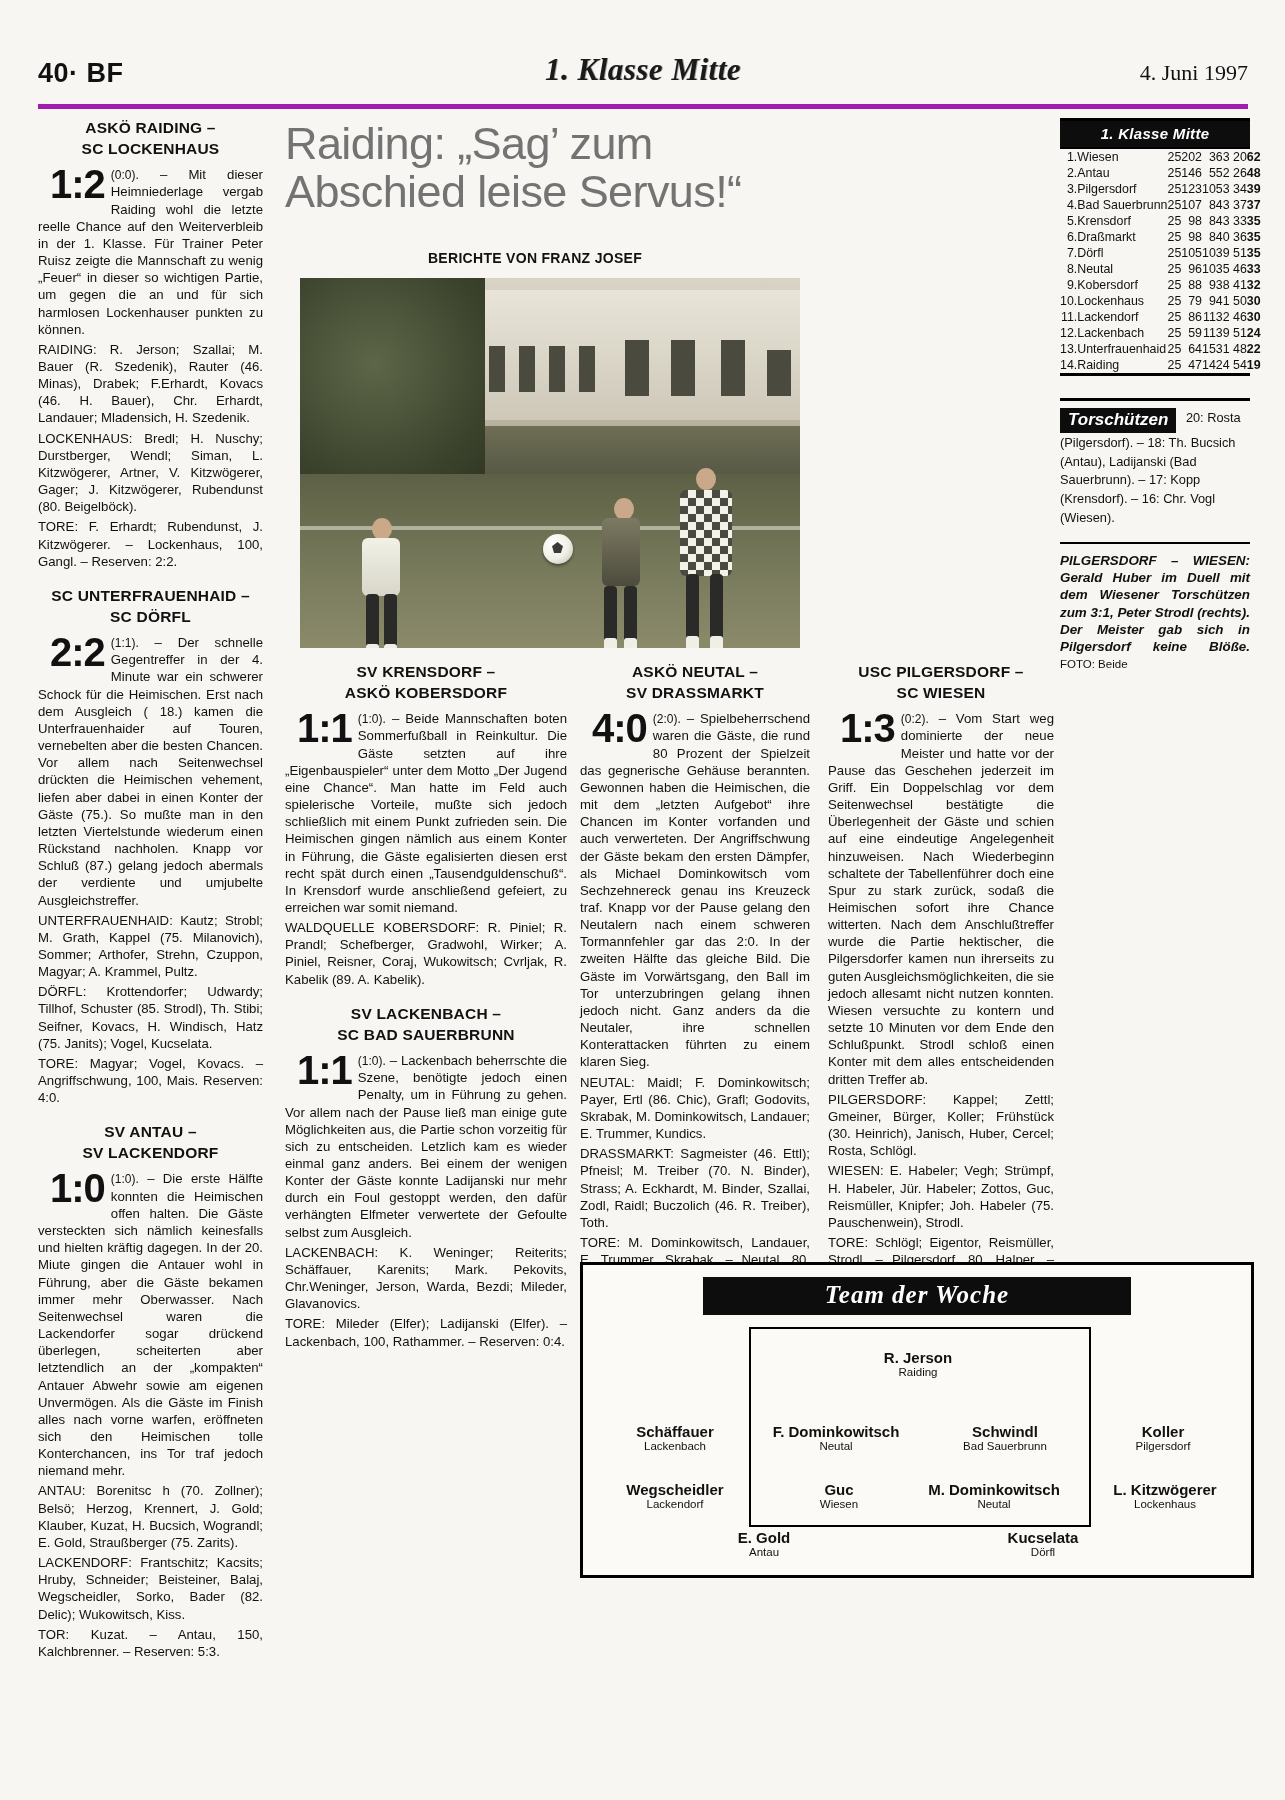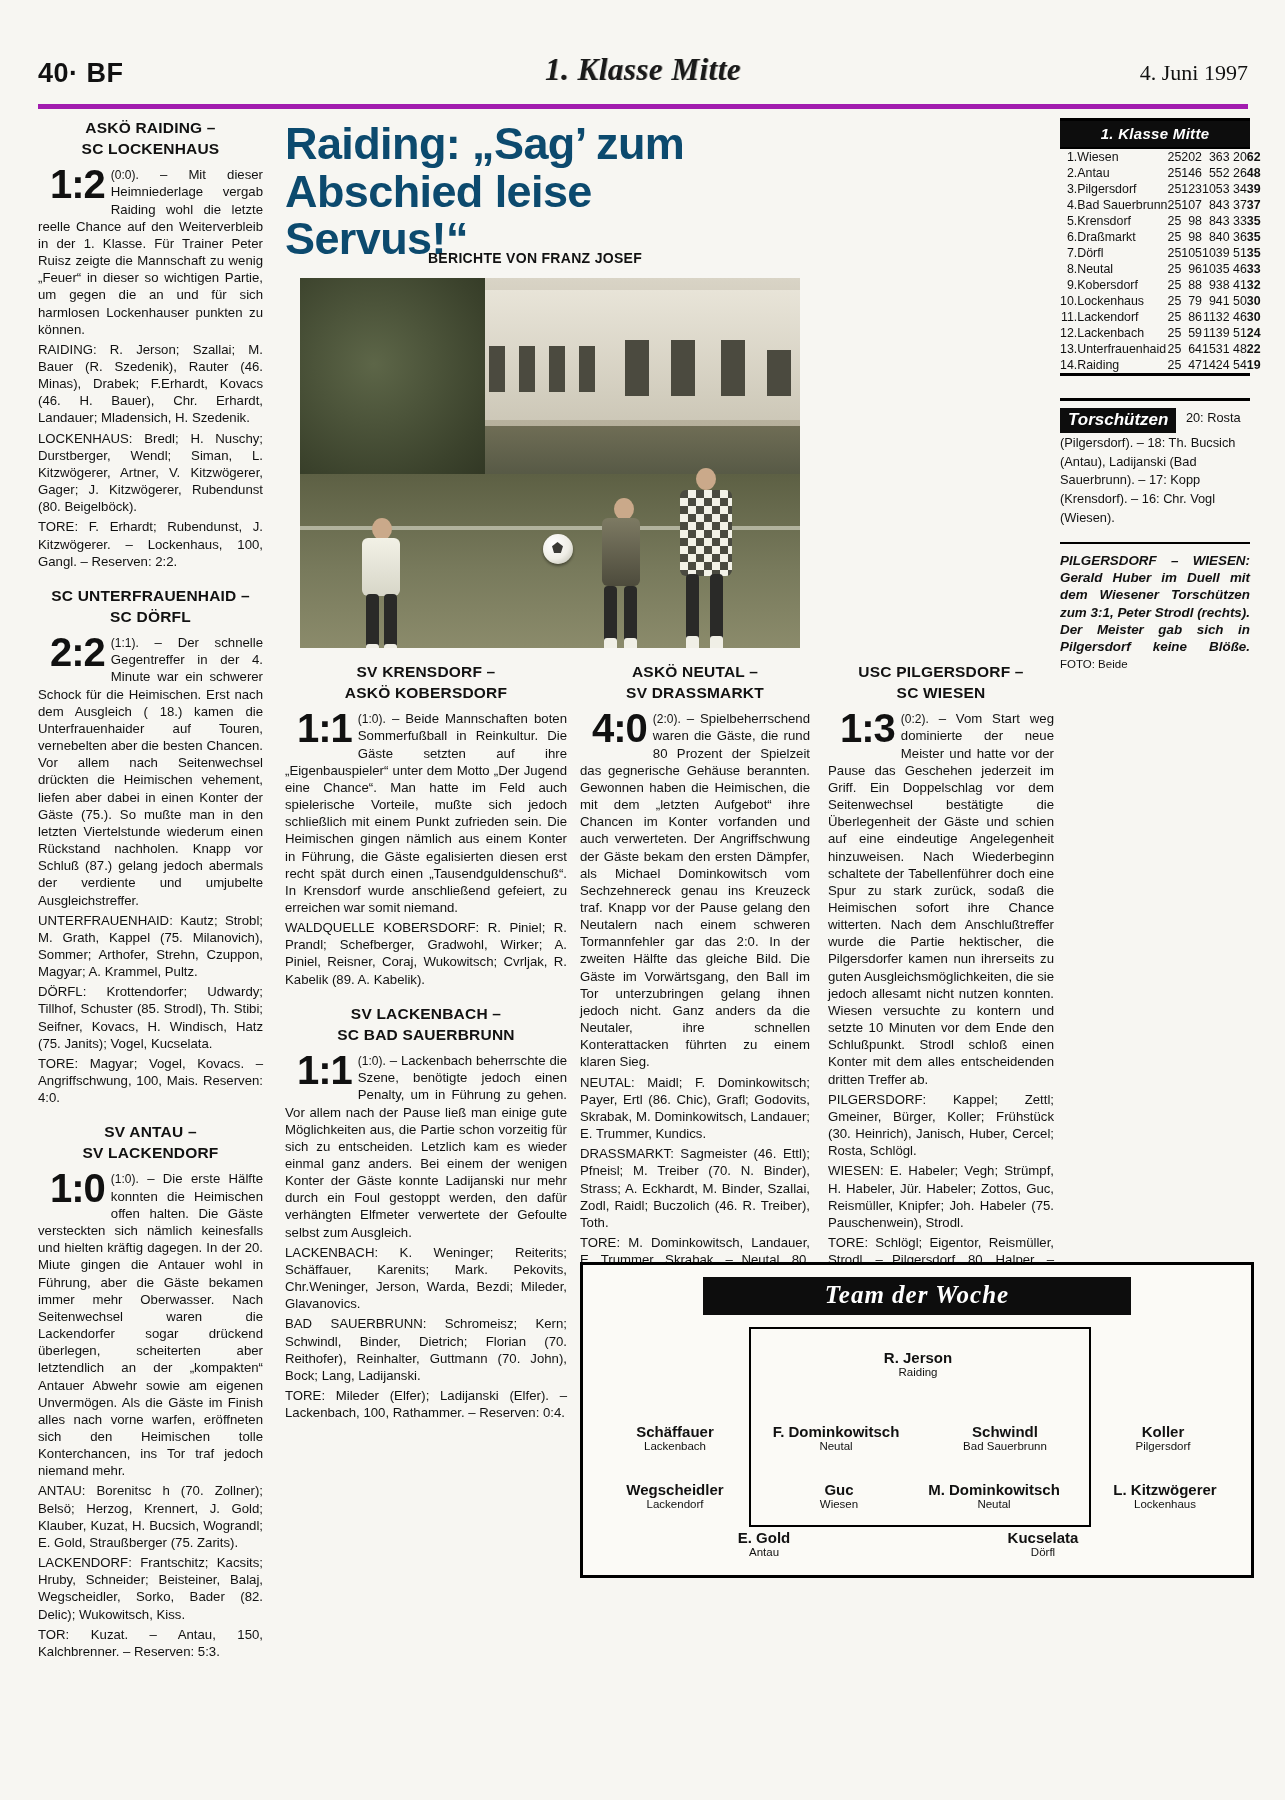--- a/index.html
+++ b/index.html
@@ -63,23 +63,23 @@
     font-size:40px;font-weight:bold;line-height:.82;
     margin:2px 6px 0 12px;
     letter-spacing:-1px;
   }
   .halftime{font-size:12px;font-weight:normal;}
 
   
   .headline{
     position:absolute;left:285px;top:120px;width:500px;
     font-family:"Liberation Sans", sans-serif;
-    font-weight:bold;font-size:45px;line-height:1.06;
+    font-weight:normal;font-size:45px;line-height:1.06;
     letter-spacing:-.6px;
-    color:#0c4a6e;
+    color:#737373;
   }
   .byline{
     position:absolute;left:285px;top:250px;width:500px;
     text-align:center;font-weight:bold;font-size:14px;letter-spacing:.3px;
   }
   .photo{
     position:absolute;left:300px;top:278px;width:500px;height:370px;
     background:
       linear-gradient(180deg,#cfcabb 0%,#b9b3a3 14%,#9d977f 26%,#6f6d55 40%,#4e5240 58%,#6a6a52 74%,#7d7d63 100%);
     overflow:hidden;
@@ -271,21 +271,20 @@
 
     <div class="kicker sp">
       <div>SV LACKENBACH –</div>
       <div>SC BAD SAUERBRUNN</div>
     </div>
     <p class="body">
       <span class="score">1:1</span><span class="halftime">(1:0).</span>
       <span>– Lackenbach beherrschte die Szene, benötigte jedoch einen Penalty, um in Führung zu gehen. Vor allem nach der Pause ließ man einige gute Möglichkeiten aus, die Partie schon vorzeitig für sich zu entscheiden. Letzlich kam es wieder einmal ganz anders. Bei einem der wenigen Konter der Gäste konnte Ladijanski nur mehr durch ein Foul gestoppt werden, den dafür verhängten Elfmeter verwertete der Gefoulte selbst zum Ausgleich.</span>
     </p>
     <p class="body">LACKENBACH: K. Weninger; Reiterits; Schäffauer, Karenits; Mark. Pekovits, Chr.Weninger, Jerson, Warda, Bezdi; Mileder, Glavanovics.</p>
-    <p class="body">BAD SAUERBRUNN: Schromeisz; Kern; Schwindl, Binder, Dietrich; Florian (70. Reithofer), Reinhalter, Guttmann (70. John), Bock; Lang, Ladijanski.</p>
     <p class="body">TORE: Mileder (Elfer); Ladijanski (Elfer). – Lackenbach, 100, Rathammer. – Reserven: 0:4.</p>
   </div>
 
   <div class="col col3" style="top:662px;">
     <div class="kicker">
       <div>ASKÖ NEUTAL –</div>
       <div>SV DRASSMARKT</div>
     </div>
     <p class="body">
       <span class="score">4:0</span><span class="halftime">(2:0).</span>

